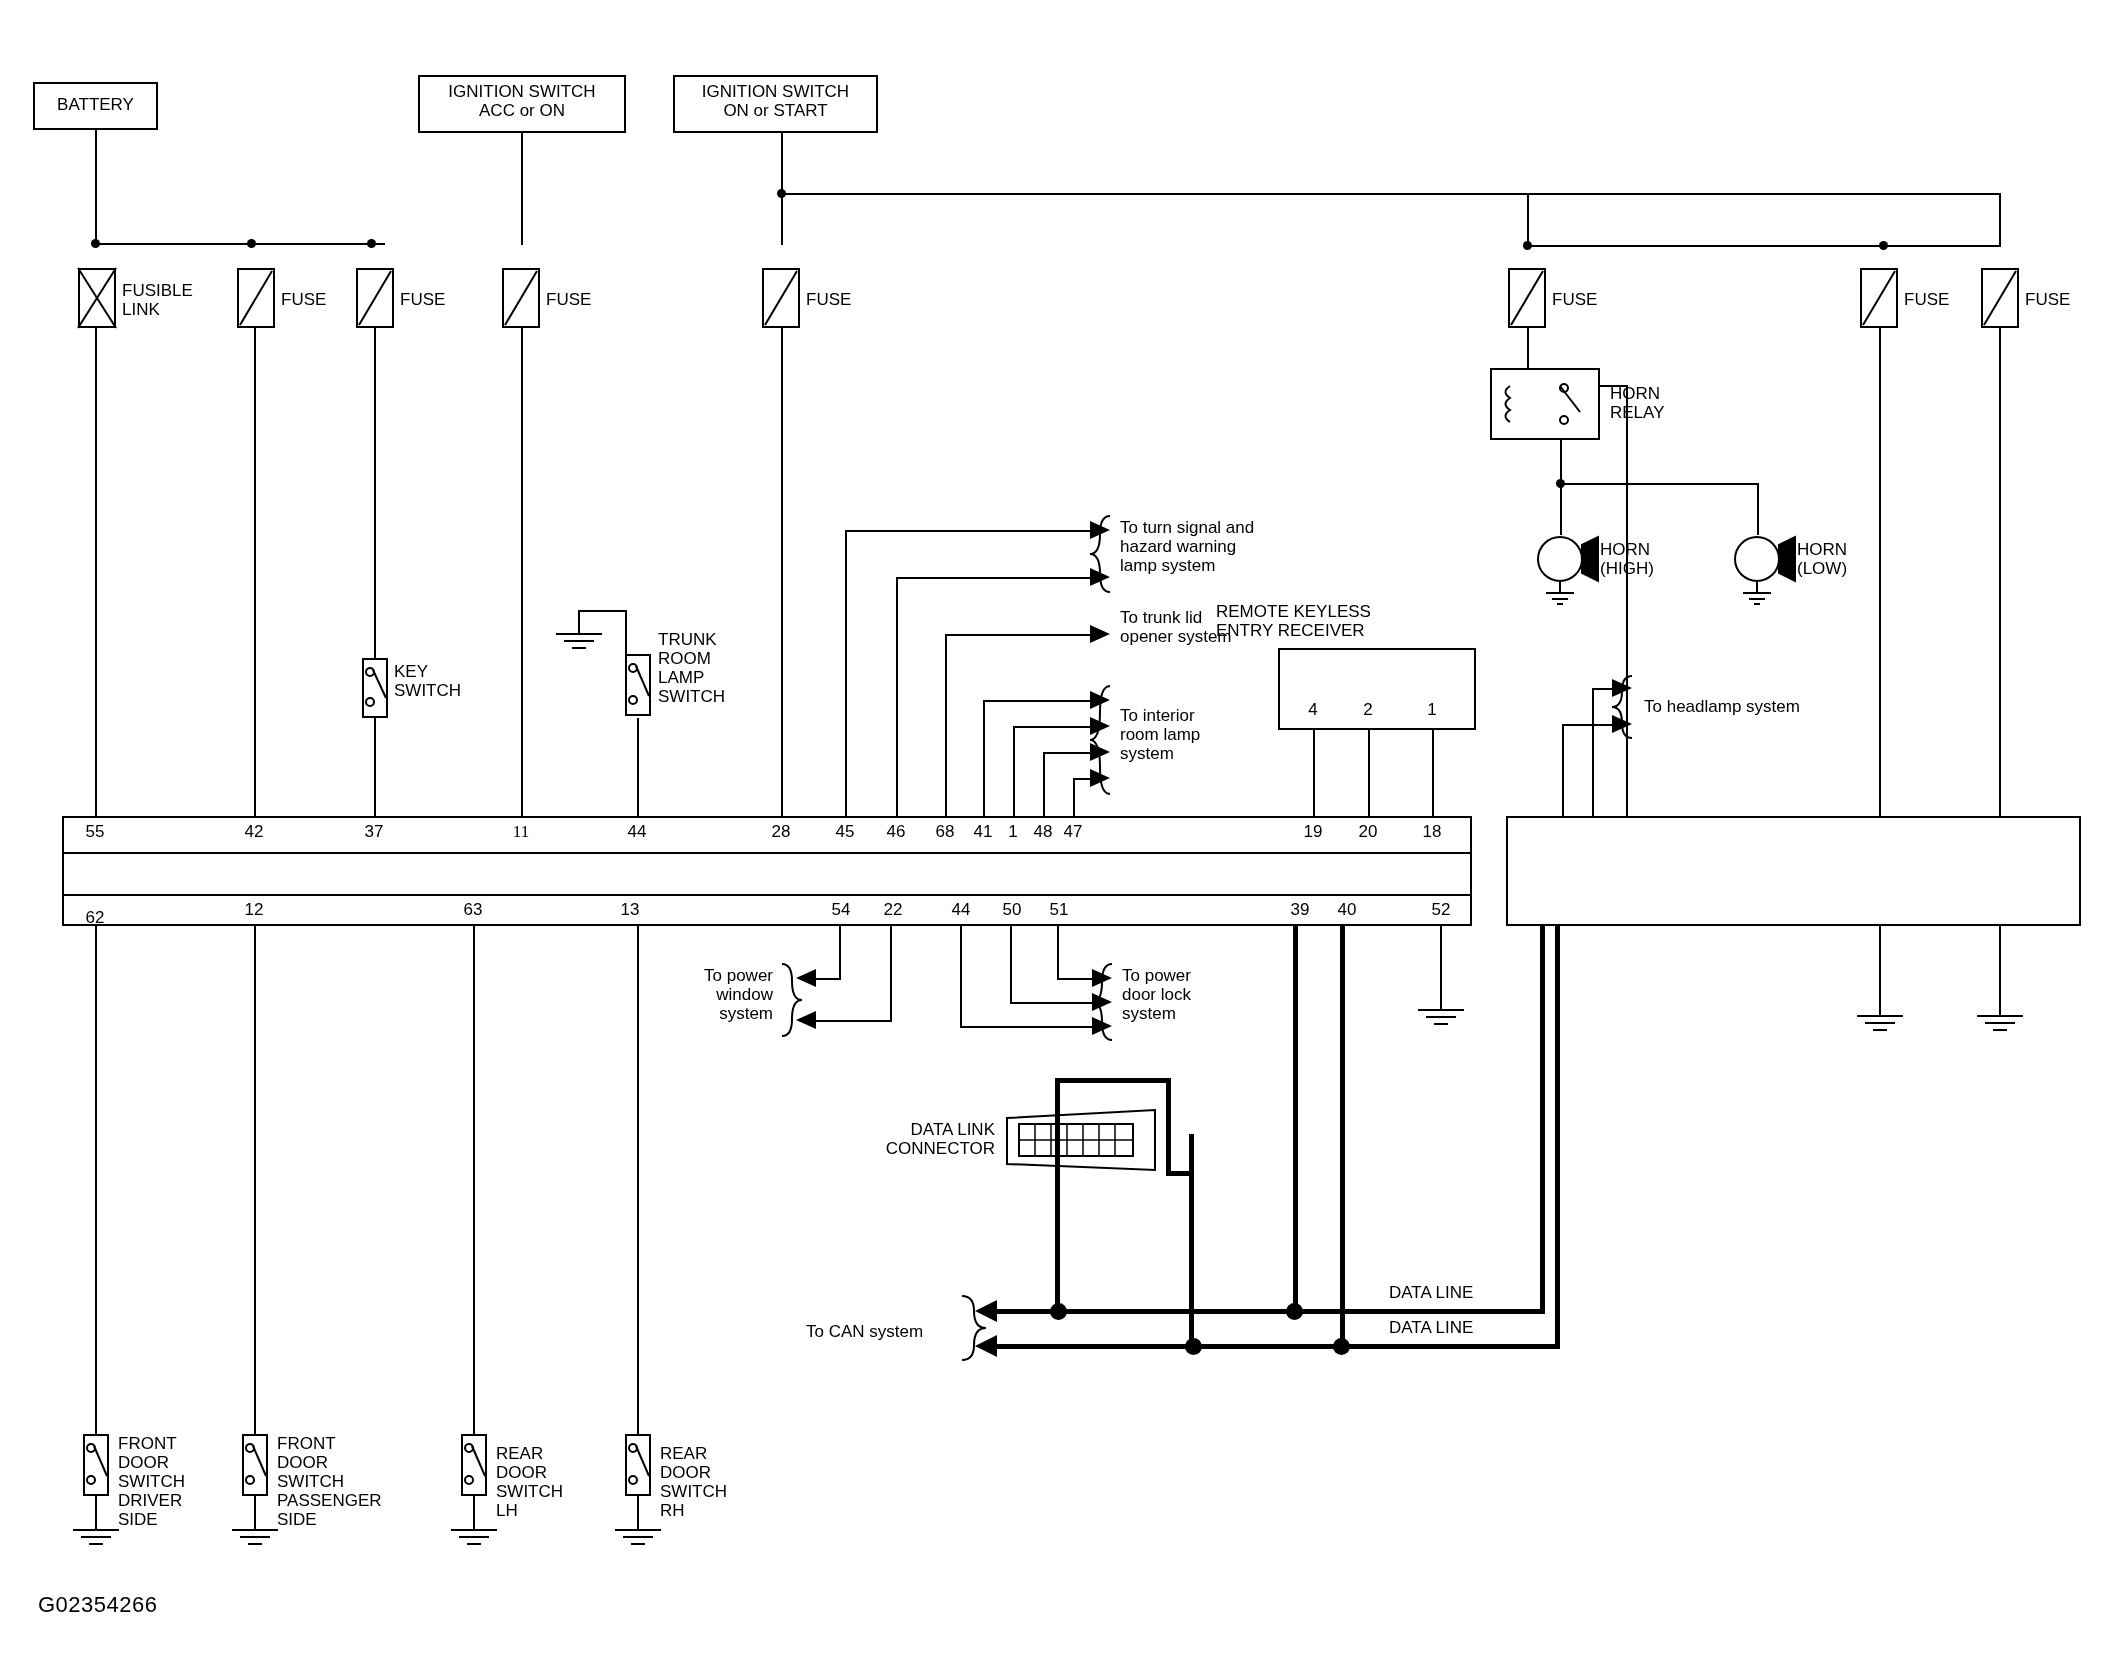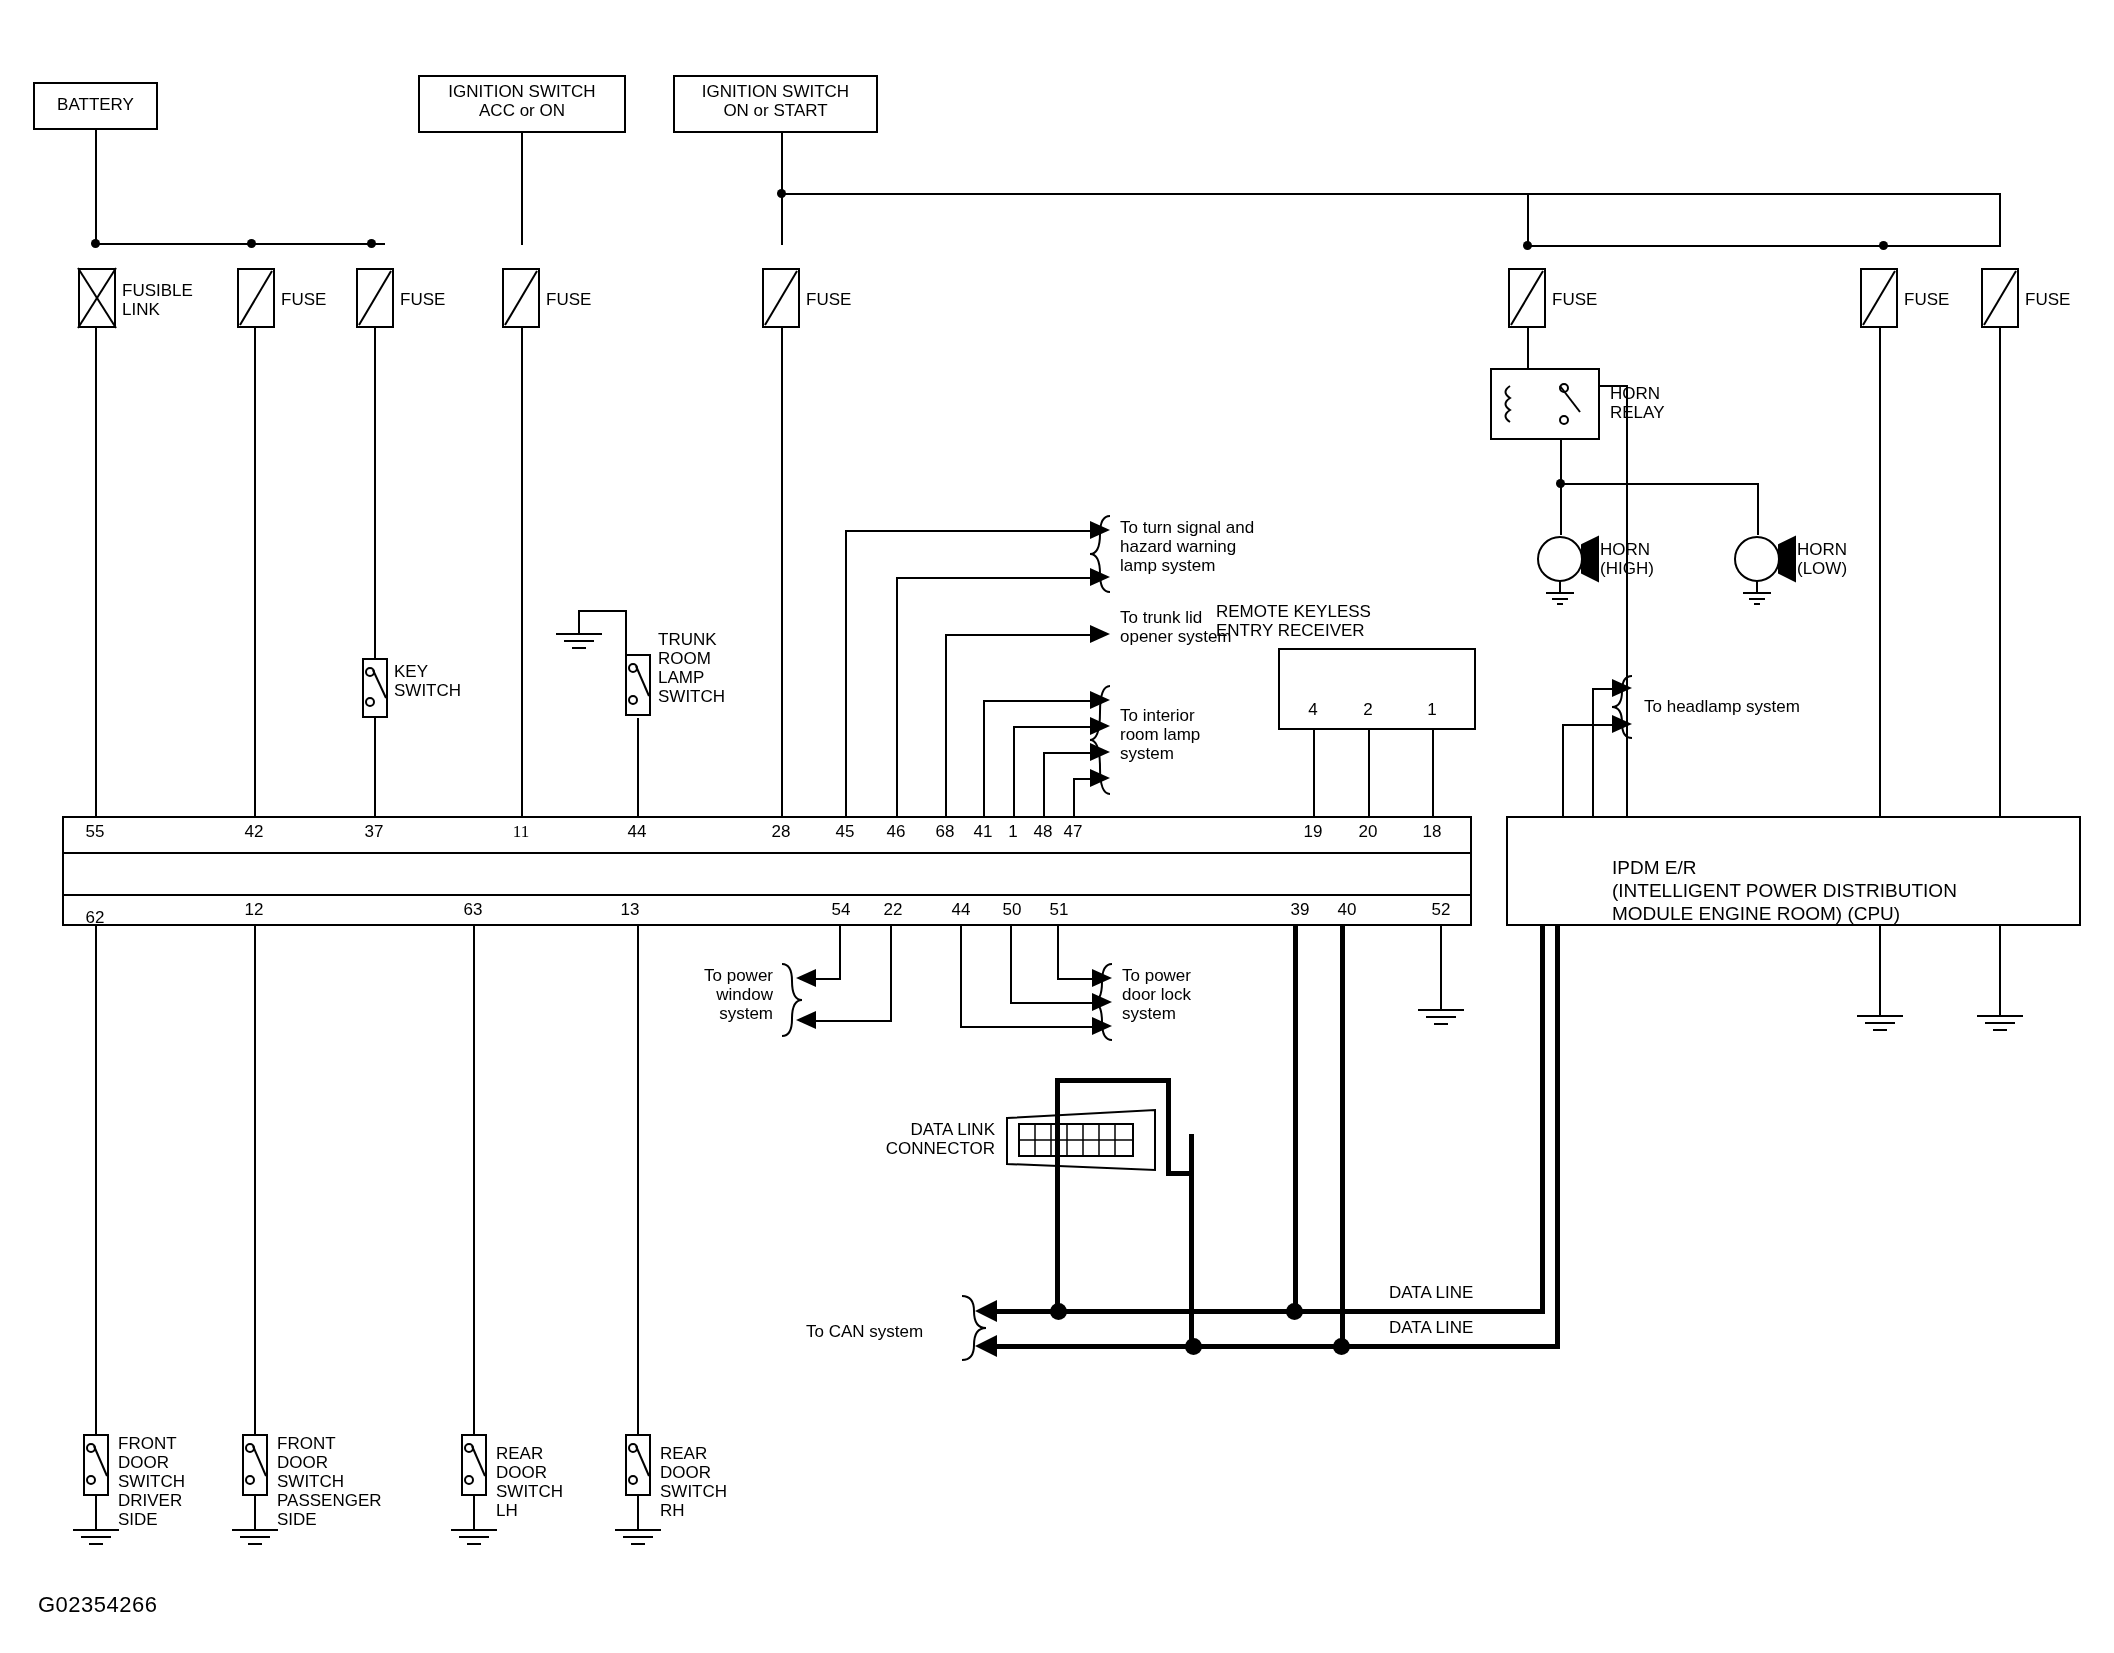--- a/index.html
+++ b/index.html
@@ -291,23 +291,20 @@
   <div class="pin" style="left:824px;top:900px;width:34px;">54</div>
   <div class="pin" style="left:876px;top:900px;width:34px;">22</div>
   <div class="pin" style="left:944px;top:900px;width:34px;">44</div>
   <div class="pin" style="left:995px;top:900px;width:34px;">50</div>
   <div class="pin" style="left:1042px;top:900px;width:34px;">51</div>
   <div class="pin" style="left:1283px;top:900px;width:34px;">39</div>
   <div class="pin" style="left:1330px;top:900px;width:34px;">40</div>
   <div class="pin" style="left:1424px;top:900px;width:34px;">52</div>
 
   <div class="bx" style="left:1506px;top:816px;width:575px;height:110px;"></div>
-  <div class="lbl" style="left:1612px;top:856px;font-size:19px;line-height:23px;">IPDM E/R
-(INTELLIGENT POWER DISTRIBUTION
-MODULE ENGINE ROOM) (CPU)</div>
 
   <div class="w vw" style="left:1879px;top:328px;height:488px;"></div>
   <div class="w vw" style="left:1999px;top:328px;height:488px;"></div>
   <div class="w vw" style="left:1626px;top:485px;height:331px;"></div>
 
   <div class="w vw" style="left:1879px;top:926px;height:90px;"></div>
   <svg style="left:1857px;top:1014px;width:46px;height:22px;">
     <line x1="0" y1="2" x2="46" y2="2" stroke="#000" stroke-width="2"></line>
     <line x1="8" y1="9" x2="38" y2="9" stroke="#000" stroke-width="2"></line>
     <line x1="16" y1="16" x2="30" y2="16" stroke="#000" stroke-width="2"></line>

